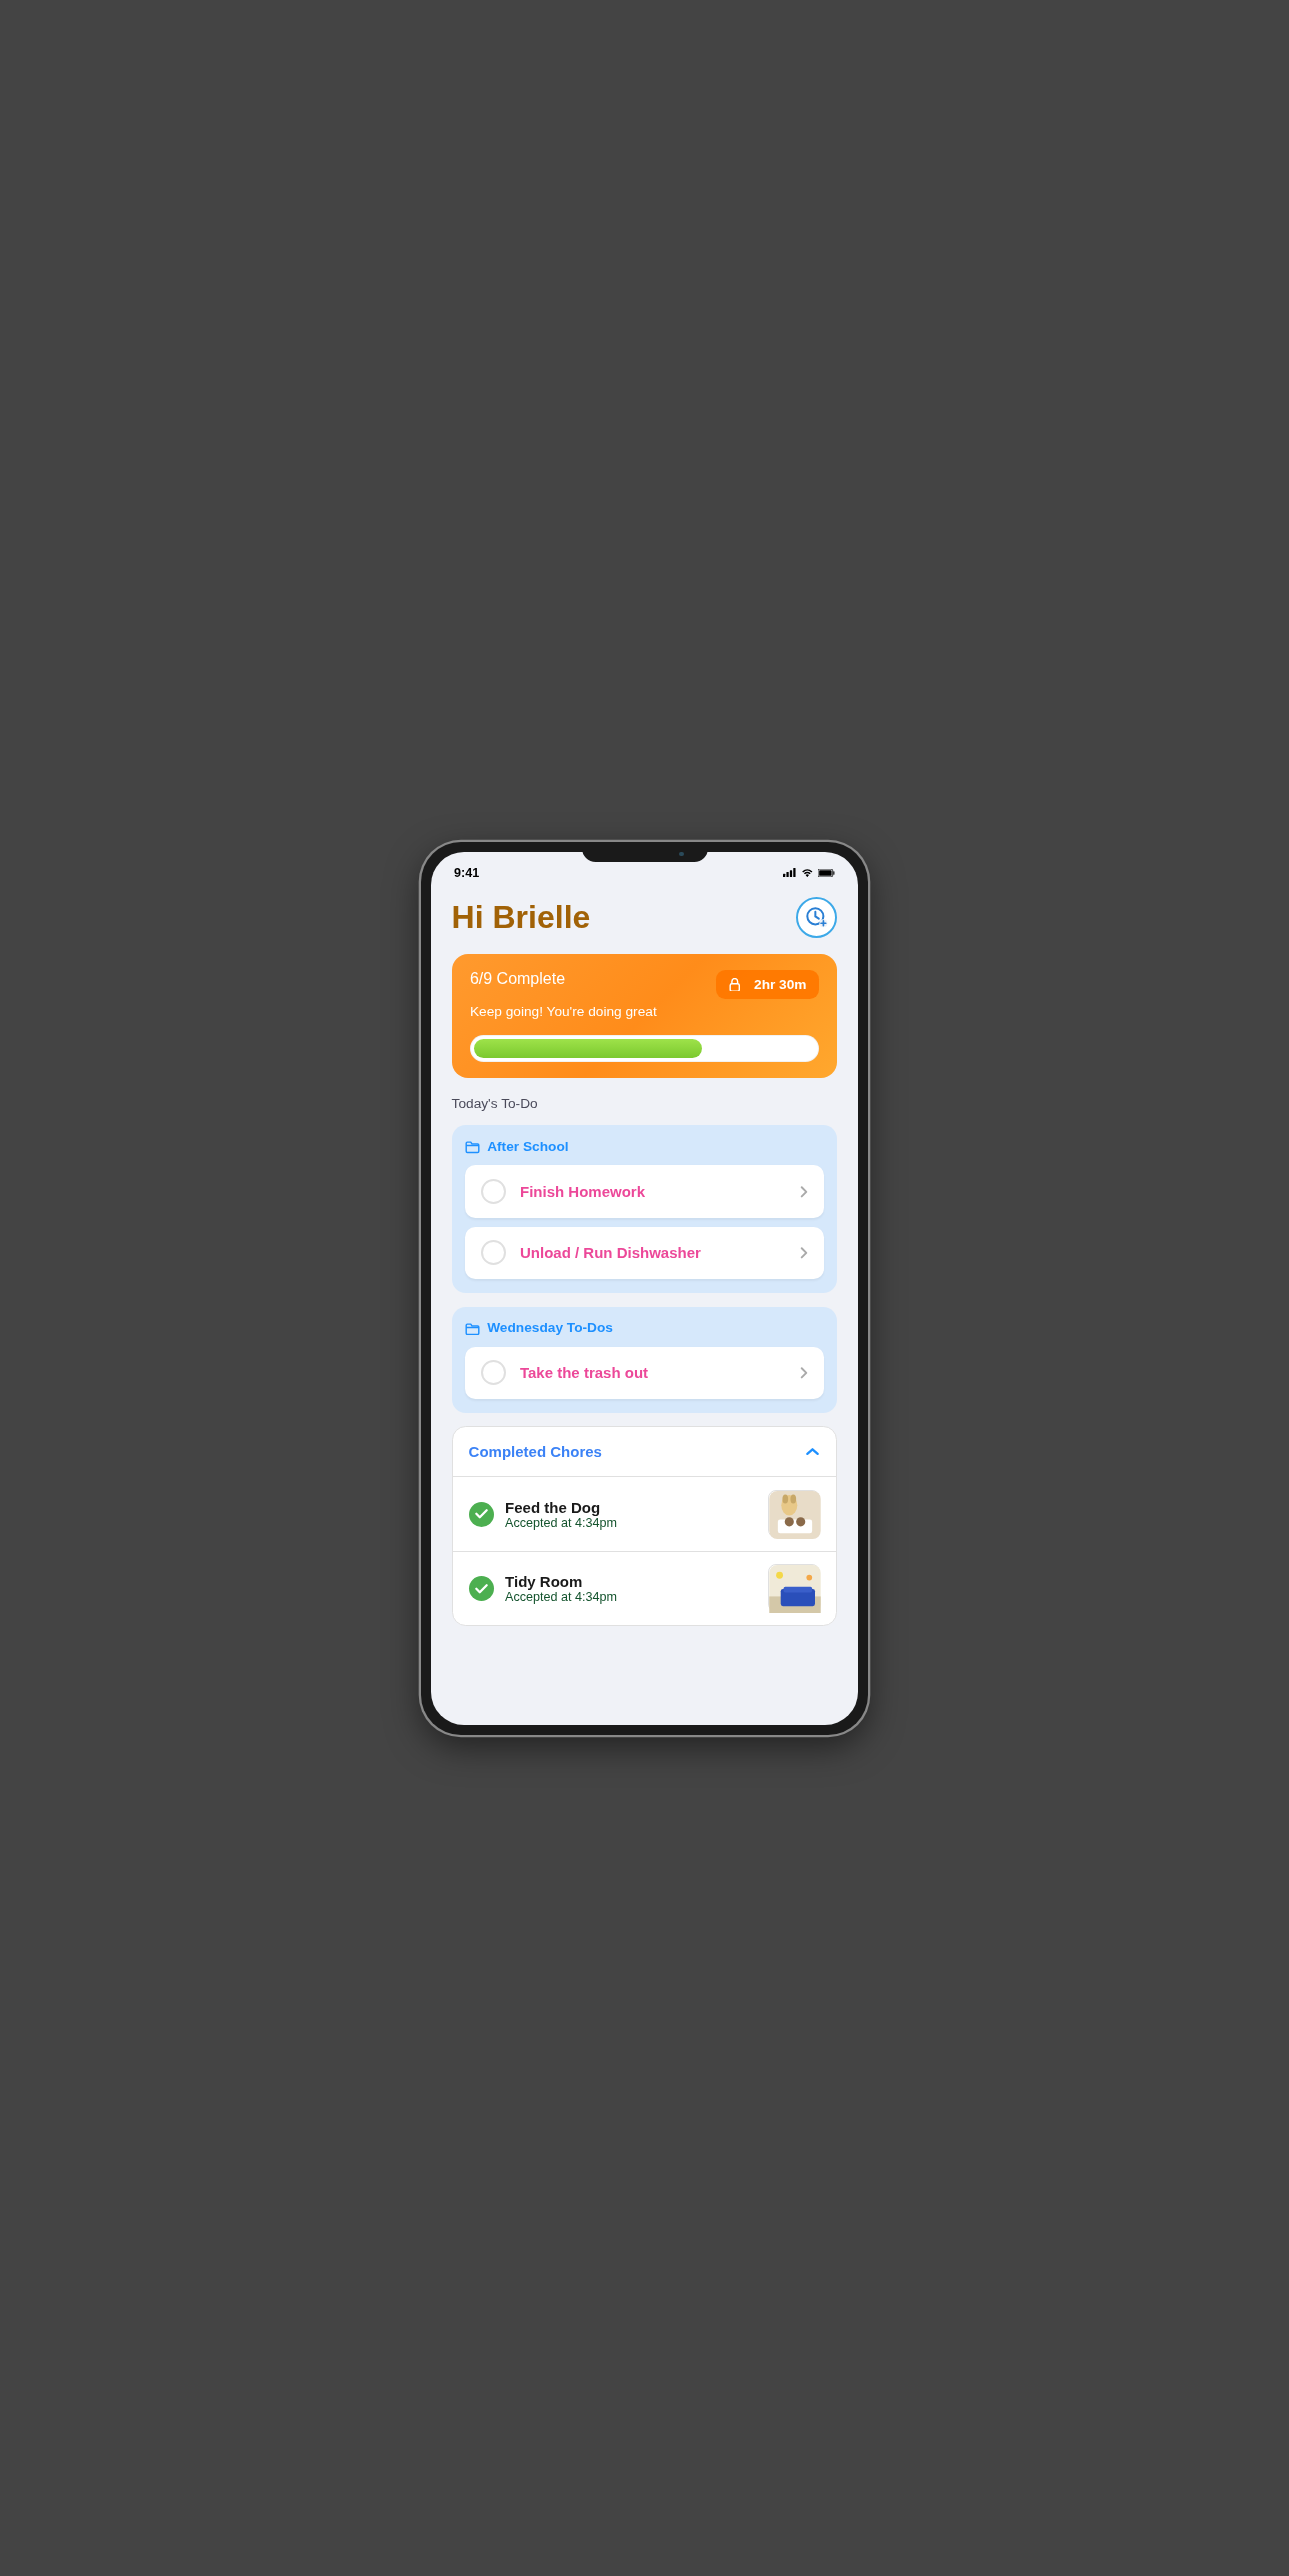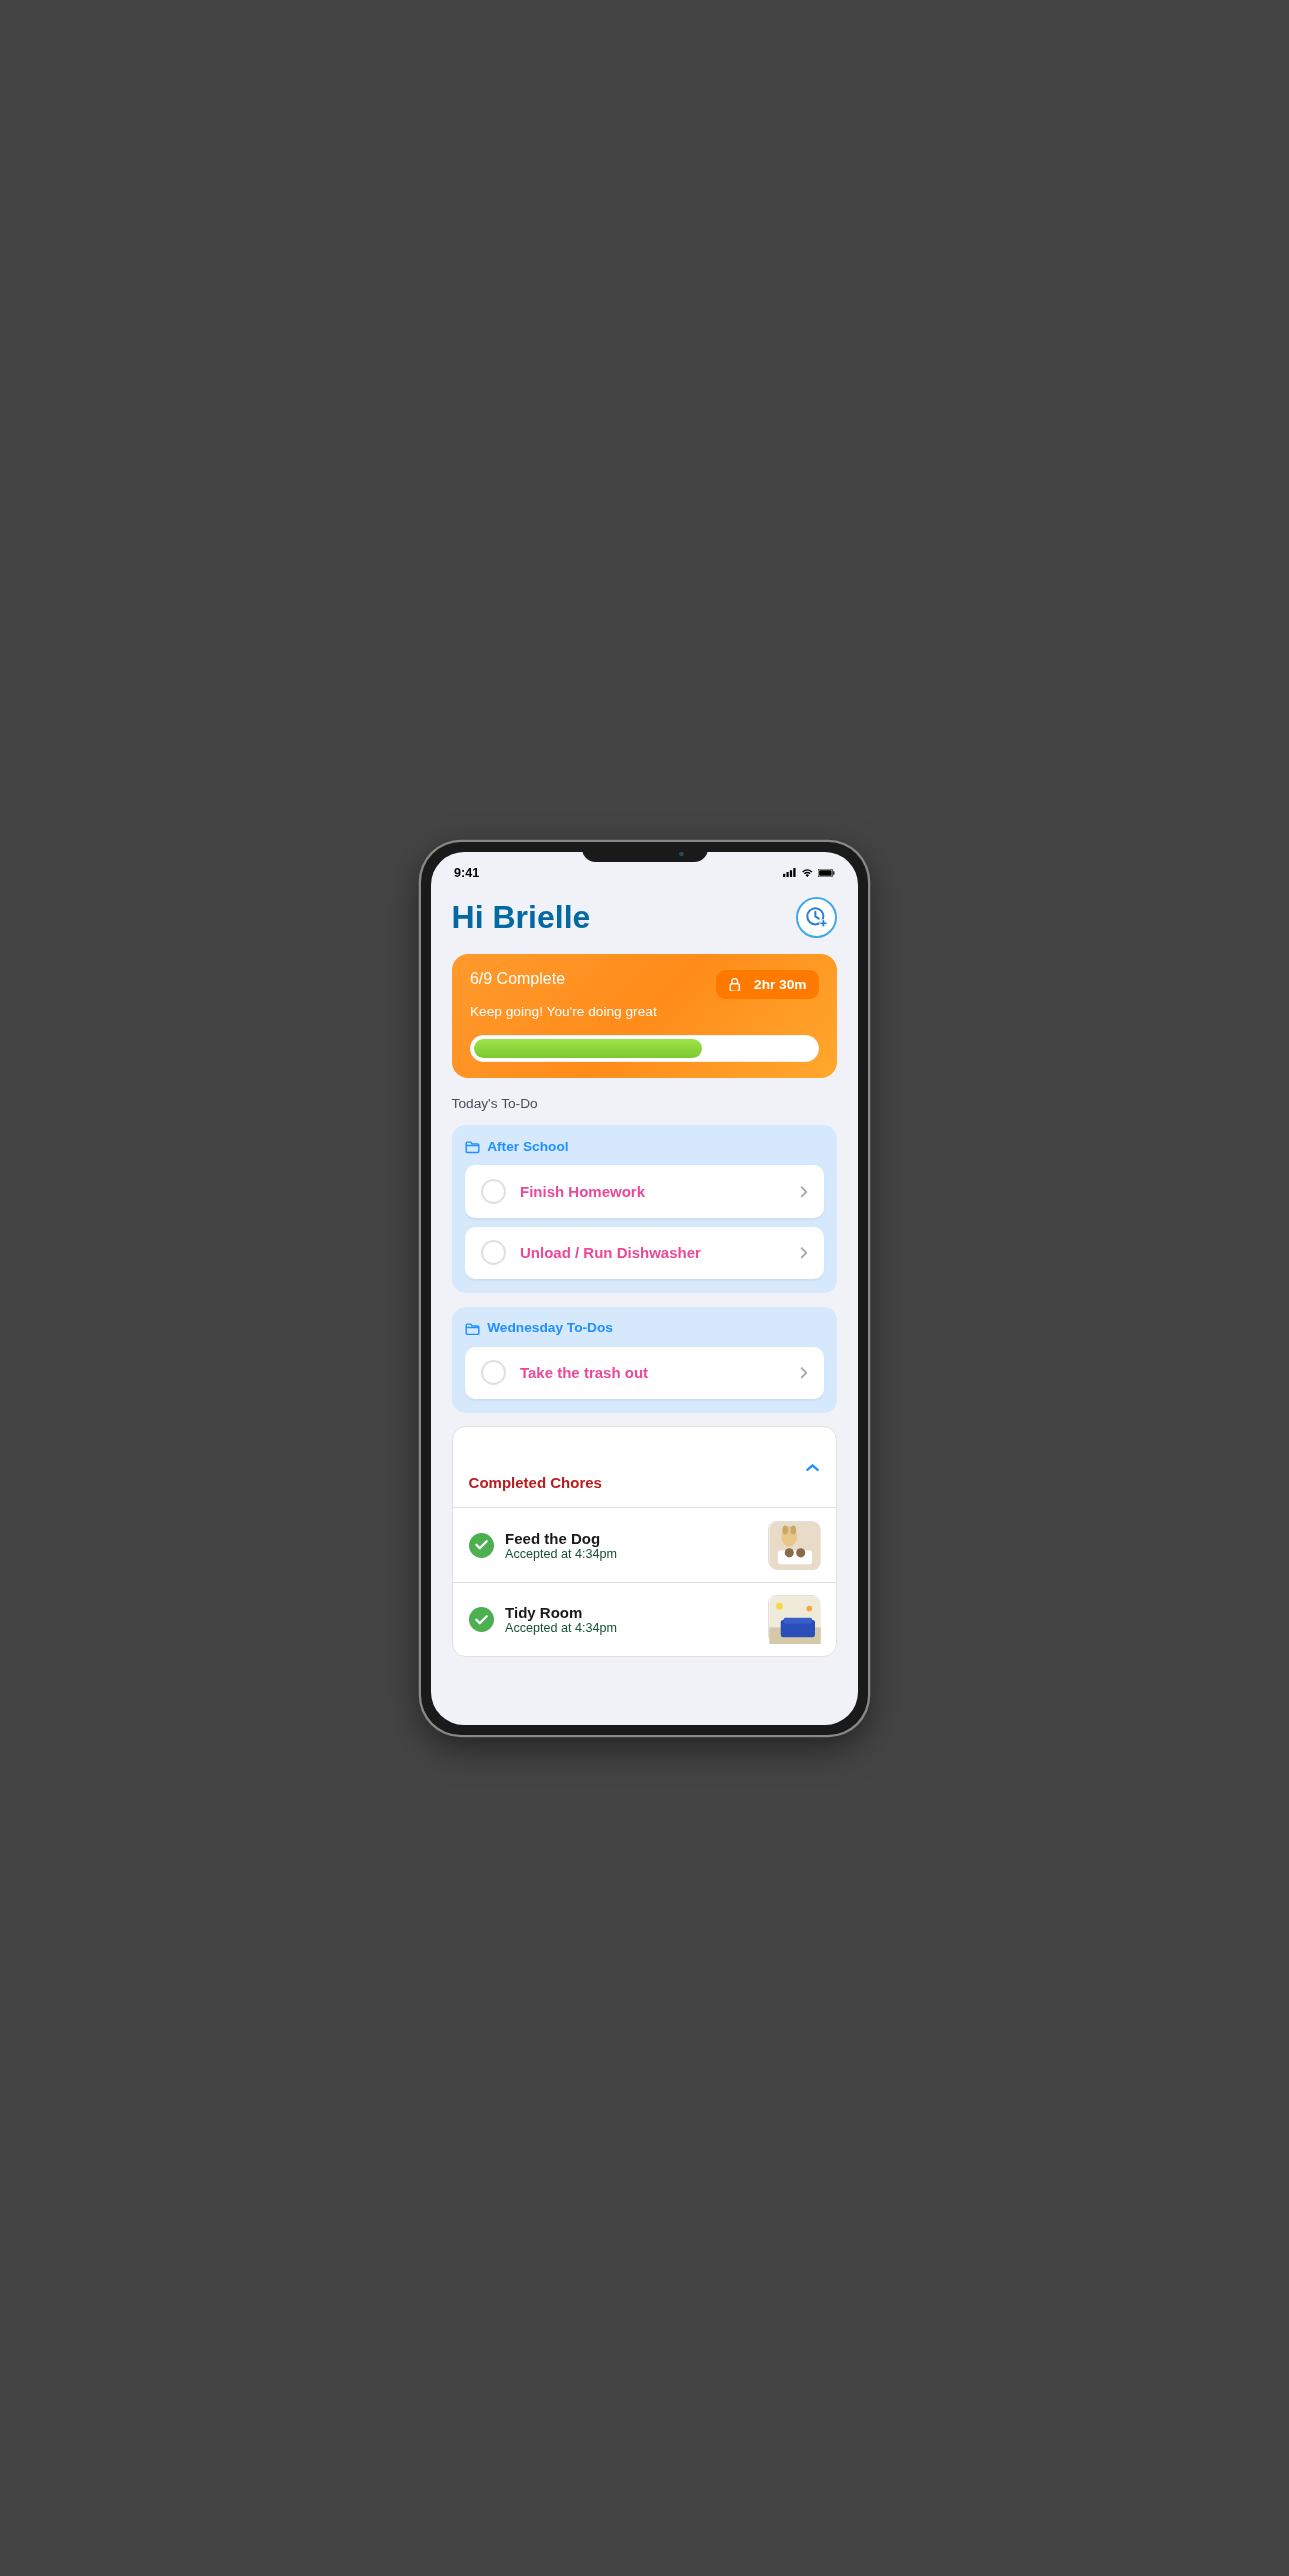--- a/index.html
+++ b/index.html
@@ -70,21 +70,21 @@
 }
 .header {
   display: flex;
   justify-content: space-between;
   align-items: center;
   margin-bottom: 16px;
 }
 .greeting {
   font-size: 32px;
   font-weight: 700;
-  color: #0369a1;
+  color: #a16207;
   text-align: center;
 }
 .clock-btn {
   width: 41px;
   height: 41px;
   border-radius: 50%;
   border: 2.3px solid #3da9e8;
   display: flex;
   align-items: center;
   justify-content: center;
@@ -191,22 +191,21 @@
 .completed-header {
   display: flex;
   justify-content: space-between;
   align-items: center;
   padding: 16px;
   cursor: pointer;
 }
 .completed-title {
   font-size: 15px;
   font-weight: 600;
-  color: #b91c1c;
-  margin-top: 31px;
+  color: #3b82f6;
 }
 .completed-item {
   display: flex;
   align-items: center;
   gap: 11.5px;
   padding: 12.6px 16px;
   border-top: 0.6px solid #e0e0e0;
 }
 .check-circle {
   width: 25px;

